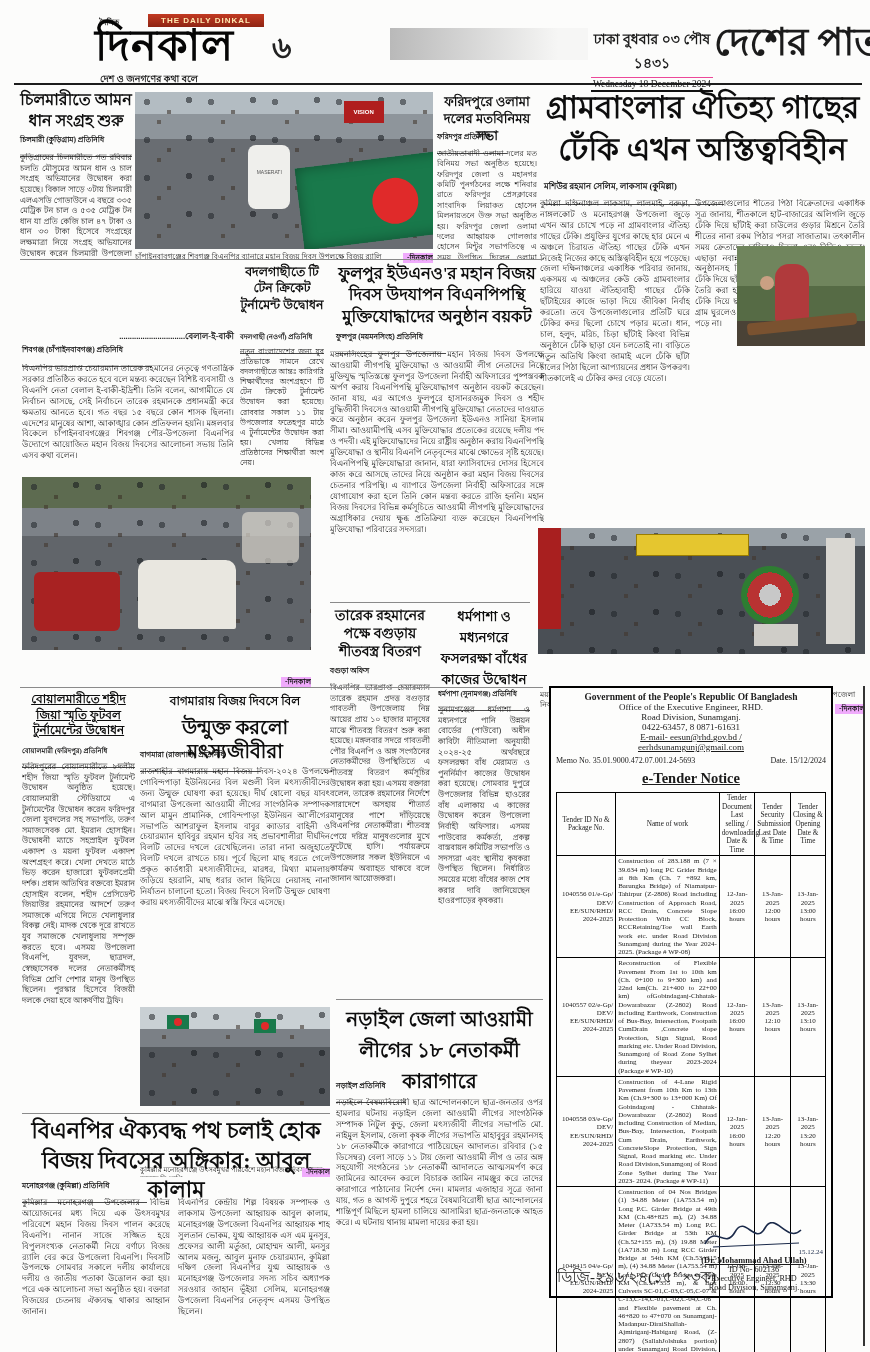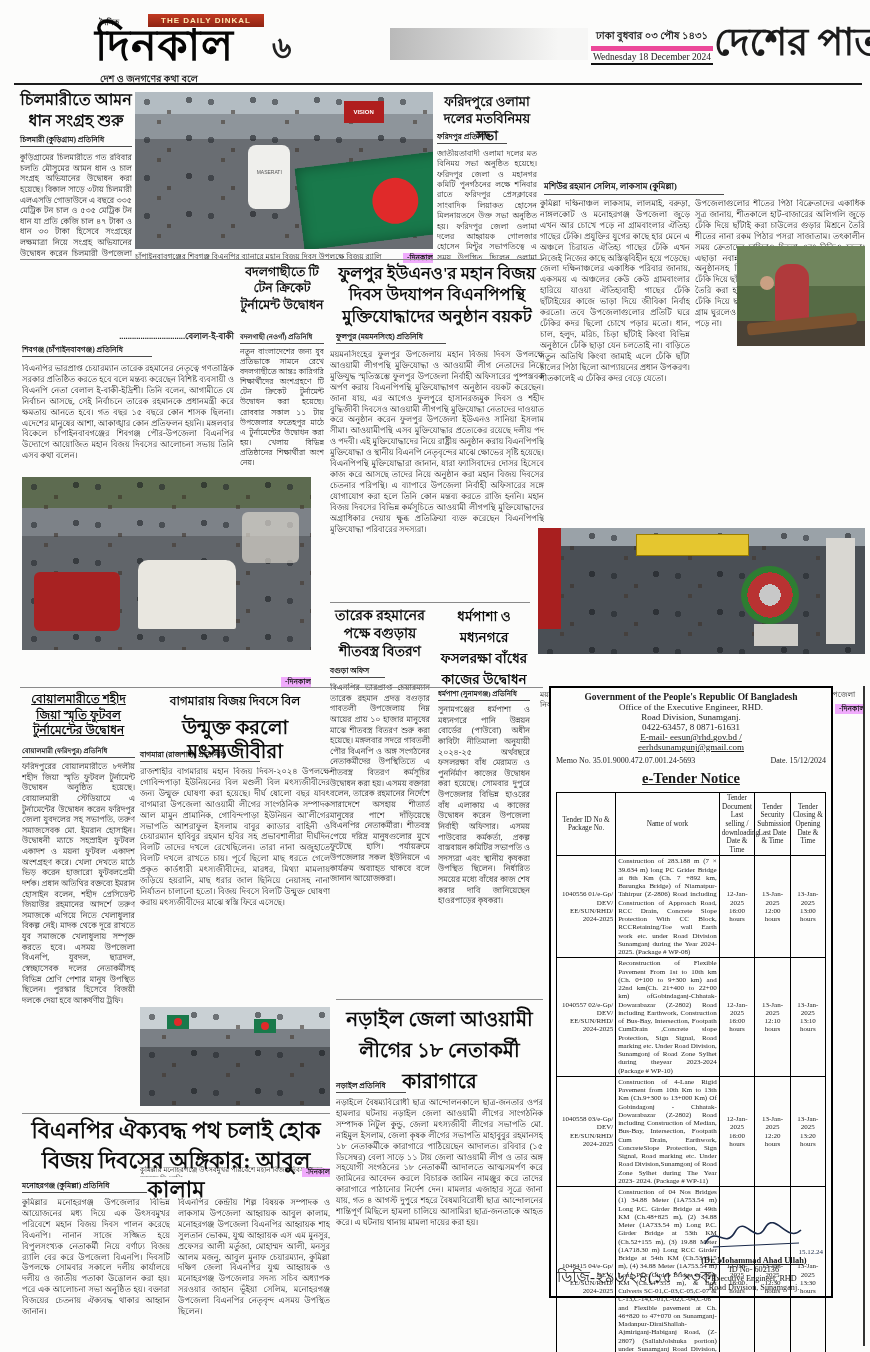--- a/index.html
+++ b/index.html
@@ -1,20 +1,20 @@
 <!DOCTYPE html>
 <html><head>
 <meta charset="utf-8">
 <style>
   html,body{margin:0;padding:0;background:#e9e9e7;}
   .page{position:relative;width:870px;height:1352px;background:#fcfcfb;margin:0 auto;
         font-family:"Liberation Serif","DejaVu Serif",serif;color:#1b1b1b;overflow:hidden;}
   .abs{position:absolute;}
   .hl{font-weight:bold;text-align:center;color:#0d0d0d;line-height:1.3;}
-  .by{font-weight:bold;font-size:7.5px;border-bottom:1px solid #4a4a4a;padding-bottom:0;color:#111;}
+  .by{font-weight:bold;font-size:7.5px;border-bottom:1px solid #4a4a4a;padding-bottom:10px;color:#111;}
   .bd{text-align:justify;overflow:hidden;color:#202020;line-height:1.33;}
   .cap{position:relative;font-size:7.5px;color:#111;line-height:1.35;overflow:hidden;}
   .credit{position:absolute;right:0;bottom:0;font-weight:bold;background:#f0abfc;padding-left:4px;}
   .rule{background:#8a8a8a;height:1px;}
   .ph{overflow:hidden;}
   .crowd-dots{position:absolute;inset:0;opacity:.55;
      background-image:radial-gradient(circle 5px at 12px 10px,#22262b 60%,transparent 62%),
                       radial-gradient(circle 4px at 34px 20px,#3a3026 60%,transparent 62%),
                       radial-gradient(circle 5px at 54px 8px,#16191d 60%,transparent 62%),
                       radial-gradient(circle 4px at 24px 30px,#41352b 60%,transparent 62%);
@@ -36,21 +36,21 @@
 
 <div class="page">
 
   <div class="abs" style="left:99px;top:16px;font-size:8px;font-weight:bold;">দৈনিক</div>
   <div class="abs" style="left:148px;top:14px;width:116px;height:13px;background:linear-gradient(#c23a22,#8e2413);color:#ffe9b0;font-family:'Liberation Sans',sans-serif;font-size:8px;font-weight:bold;text-align:center;line-height:13px;letter-spacing:1px;">THE DAILY DINKAL</div>
   <div class="abs" style="left:95px;top:22px;font-size:43px;font-weight:900;line-height:1.1;color:#050505;letter-spacing:1px;">দিনকাল</div>
   <div class="abs" style="left:100px;top:72px;font-size:9.5px;font-weight:bold;">দেশ ও জনগণের কথা বলে</div>
   <div class="abs" style="left:272px;top:24px;font-size:30px;font-weight:bold;color:#222;">৬</div>
   <div class="abs" style="left:390px;top:28px;width:198px;height:32px;background:linear-gradient(to right,#b9b9b9,#f6f6f5 85%);"></div>
   <div class="abs" style="left:591px;top:27px;width:122px;border-bottom:2px solid #111;text-align:center;">
-    <div style="font-size:10px;font-weight:bold;border-bottom:5px solid #ec4899;padding:1px 0;">ঢাকা বুধবার ০৩ পৌষ ১৪৩১</div>
+    <div style="font-size:14px;font-weight:bold;border-bottom:1px solid #ec4899;padding:1px 0;">ঢাকা বুধবার ০৩ পৌষ ১৪৩১</div>
     <div style="font-size:9.5px;padding:1px 0;">Wednesday 18 December 2024</div>
   </div>
   <div class="abs" style="left:714px;top:16px;width:152px;font-size:38px;font-weight:600;line-height:1.4;white-space:nowrap;">দেশের পাতা</div>
   <div class="abs" style="left:14px;top:83px;width:848px;height:2px;background:#1c1c1c;"></div>
 
   <div class="abs hl" style="left:20px;top:90px;width:112px;font-size:16px;">চিলমারীতে আমন ধান সংগ্রহ শুরু</div>
   <div class="abs by" style="left:20px;top:134px;width:112px;">চিলমারী (কুড়িগ্রাম) প্রতিনিধি</div>
   <div class="abs bd" style="left:20px;top:153px;width:112px;height:105px;font-size:8px;">কুড়িগ্রামের চিলমারীতে গত রবিবার চলতি মৌসুমের আমন ধান ও চাল সংগ্রহ অভিযানের উদ্বোধন করা হয়েছে। বিকাল সাড়ে ৩টায় চিলমারী এলএসডি গোডাউনে এ বছরে ৩৩৫ মেট্রিক টন চাল ও ৫৩৫ মেট্রিক টন ধান যা প্রতি কেজি চাল ৪৭ টাকা ও ধান ৩৩ টাকা হিসেবে সংগ্রহের লক্ষমাত্রা নিয়ে সংগ্রহ অভিযানের উদ্বোধন করেন চিলমারী উপজেলা নির্বাহী অফিসার সবুজ কুমার বসাক। এসময় উপজেলা খাদ্য নিয়ন্ত্রক আলাউদ্দিন বসুনিয়া, উপজেলা খাদ্য অফিসার আমজাদ হোসেন, প্রেস ক্লাব চিলমারী'র সভাপতি হুমায়ুন কবীর, সাংবাদিক নজরুল ইসলাম সাবুসহ মিল চাতাল মালিকগণ উপস্থিত ছিলেন।</div>
 
   <div class="abs ph" style="left:135px;top:92px;width:298px;height:157px;background:linear-gradient(#b3bcc2 0 14%,#8e959b 14% 30%,#696d72 30% 100%);">
@@ -63,20 +63,21 @@
   </div>
   <div class="abs cap" style="left:135px;top:252px;width:298px;height:11px;">
     <span>চাঁপাইনবাবগঞ্জের শিবগঞ্জ বিএনপির ব্যানারে মহান বিজয় দিবস উপলক্ষে বিজয় র‌্যালি</span>
     <span class="credit">-দিনকাল</span>
   </div>
 
   <div class="abs hl" style="left:437px;top:94px;width:100px;font-size:13px;">ফরিদপুরে ওলামা দলের মতবিনিময় সভা</div>
   <div class="abs by" style="left:437px;top:131px;width:70px;">ফরিদপুর প্রতিনিধি</div>
   <div class="abs bd" style="left:437px;top:149px;width:100px;height:110px;font-size:7.8px;">জাতীয়তাবাদী ওলামা দলের মত বিনিময় সভা অনুষ্ঠিত হয়েছে। ফরিদপুর জেলা ও মহানগর কমিটি পুনর্গঠনের লক্ষে শনিবার রাতে ফরিদপুর প্রেসক্লাবের সাংবাদিক লিয়াকত হোসেন মিলনায়তনে উক্ত সভা অনুষ্ঠিত হয়। ফরিদপুর জেলা ওলামা দলের আহ্বায়ক গোলজার হোসেন মিন্টুর সভাপতিত্বে এ সময় উপস্থিত ছিলেন ওলামা দলের কেন্দ্রীয় কমিটির মুখ্য আহ্বায়ক মাওলানা কাজী মো. বজলুর রহমান, ওলামা দল কেন্দ্রীয় কমিটির সদস্য মুফতি গাজী রিয়াজুল ইসলাম, ওলামা দল কেন্দ্রীয় কমিটির সদস্য মাওলানা মো. তাফুল ইসলাম, মাওলানা সাহাদাত হোসেন, হাফেজ মাওলানা মো. যায়েদ, শরীফ ভূঁইয়া প্রমুখ।</div>
 
+  <div class="abs hl" style="left:540px;top:87px;width:325px;font-size:31px;line-height:1.35;">গ্রামবাংলার ঐতিহ্য গাছের ঢেঁকি এখন অস্তিত্ববিহীন</div>
   <div class="abs by" style="left:544px;top:180px;width:180px;font-size:8.5px;">মশিউর রহমান সেলিম, লাকসাম (কুমিল্লা)</div>
   <div class="abs bd" style="left:540px;top:199px;width:150px;height:326px;font-size:8.2px;">কুমিল্লা দক্ষিনাঞ্চল লাকসাম, লালমাই, বরুড়া, নাঙ্গলকোট ও মনোহরগঞ্জ উপজেলা জুড়ে এখন আর চোখে পড়ে না গ্রামবাংলার ঐতিহ্য গাছের ঢেঁকি। প্রযুক্তির যুগের কাছে হার মেনে এ অঞ্চলে চিরায়ত ঐতিহ্য গাছের ঢেঁকি এখন নিজেই নিজের কাছে অস্তিত্ববিহীন হয়ে পড়েছে। জেলা দক্ষিনাঞ্চলের একাধিক পরিবার জানায়, একসময় এ অঞ্চলের কেউ কেউ গ্রামবাংলার হারিয়ে যাওয়া ঐতিহ্যবাহী গাছের ঢেঁকি ছাঁটাইয়ের কাজে ভাড়া দিয়ে জীবিকা নির্বাহ করতো। তবে উপজেলাগুলোর প্রতিটি ঘরে ঢেঁকির কদর ছিলো চোখে পড়ার মতো। ধান, চাল, হলুদ, মরিচ, চিড়া ছাঁটাই কিংবা বিভিন্ন অনুষ্ঠানে ঢেঁকি ছাড়া যেন চলতোই না। বাড়িতে নতুন অতিথি কিংবা জামাই এলে ঢেঁকি ছাঁটা চালের পিঠা ছিলো আপ্যায়নের প্রধান উপকরণ। শীতকালেই এ ঢেঁকির কদর বেড়ে যেতো।</div>
   <div class="abs bd" style="left:695px;top:199px;width:170px;height:326px;font-size:8.2px;">উপজেলাগুলোর শীতের পিঠা বিক্রেতাদের একাধিক সূত্র জানায়, শীতকালে হাট-বাজারের অলিগলি জুড়ে ঢেঁকি দিয়ে ছাঁটাই করা চাউলের গুড়ার মিশ্রনে তৈরি শীতের নানা রকম পিঠার পসরা সাজাতাম। তৎকালীন সময় ক্রেতাদের চাহিদাও ছিলো এবং বিক্রিও হতো। এছাড়া নবান্ন উৎসব, বিয়ে, নববর্ষ, ঈদ ও ধর্মীয় অনুষ্ঠানসহ বিভিন্ন সামাজিক অনুষ্ঠানে গাছে তৈরি ঢেঁকি দিয়ে ছাঁটাই করে নানাহ সু-স্বাদু খাবারের উপকরণ তৈরি করা হতো। বর্তমান প্রযুক্তির কাছে হার মেনে ঢেঁকি দিয়ে ছাঁটাইয়ের কাজ যেনো শুধুই স্মৃতি। ২/৪ গ্রাম ঘুরলেও বর্তমানে গাছের ঢেঁকি এখন আর চোখে পড়ে না।</div>
 
   <div class="abs ph" style="left:737px;top:246px;width:128px;height:100px;background:linear-gradient(#70855d 0 40%,#566b45 40% 75%,#4a4236 75% 100%);">
     <div class="abs" style="left:30%;top:18%;width:34px;height:58px;background:#b03a3c;border-radius:14px 14px 4px 4px;"></div>
     <div class="abs" style="left:18%;top:30%;width:14px;height:14px;border-radius:50%;background:#caa083;"></div>
     <div class="abs" style="left:8%;top:72%;width:110px;height:12px;background:#7a5230;transform:rotate(-6deg);border-radius:4px;"></div>
   </div>
 

